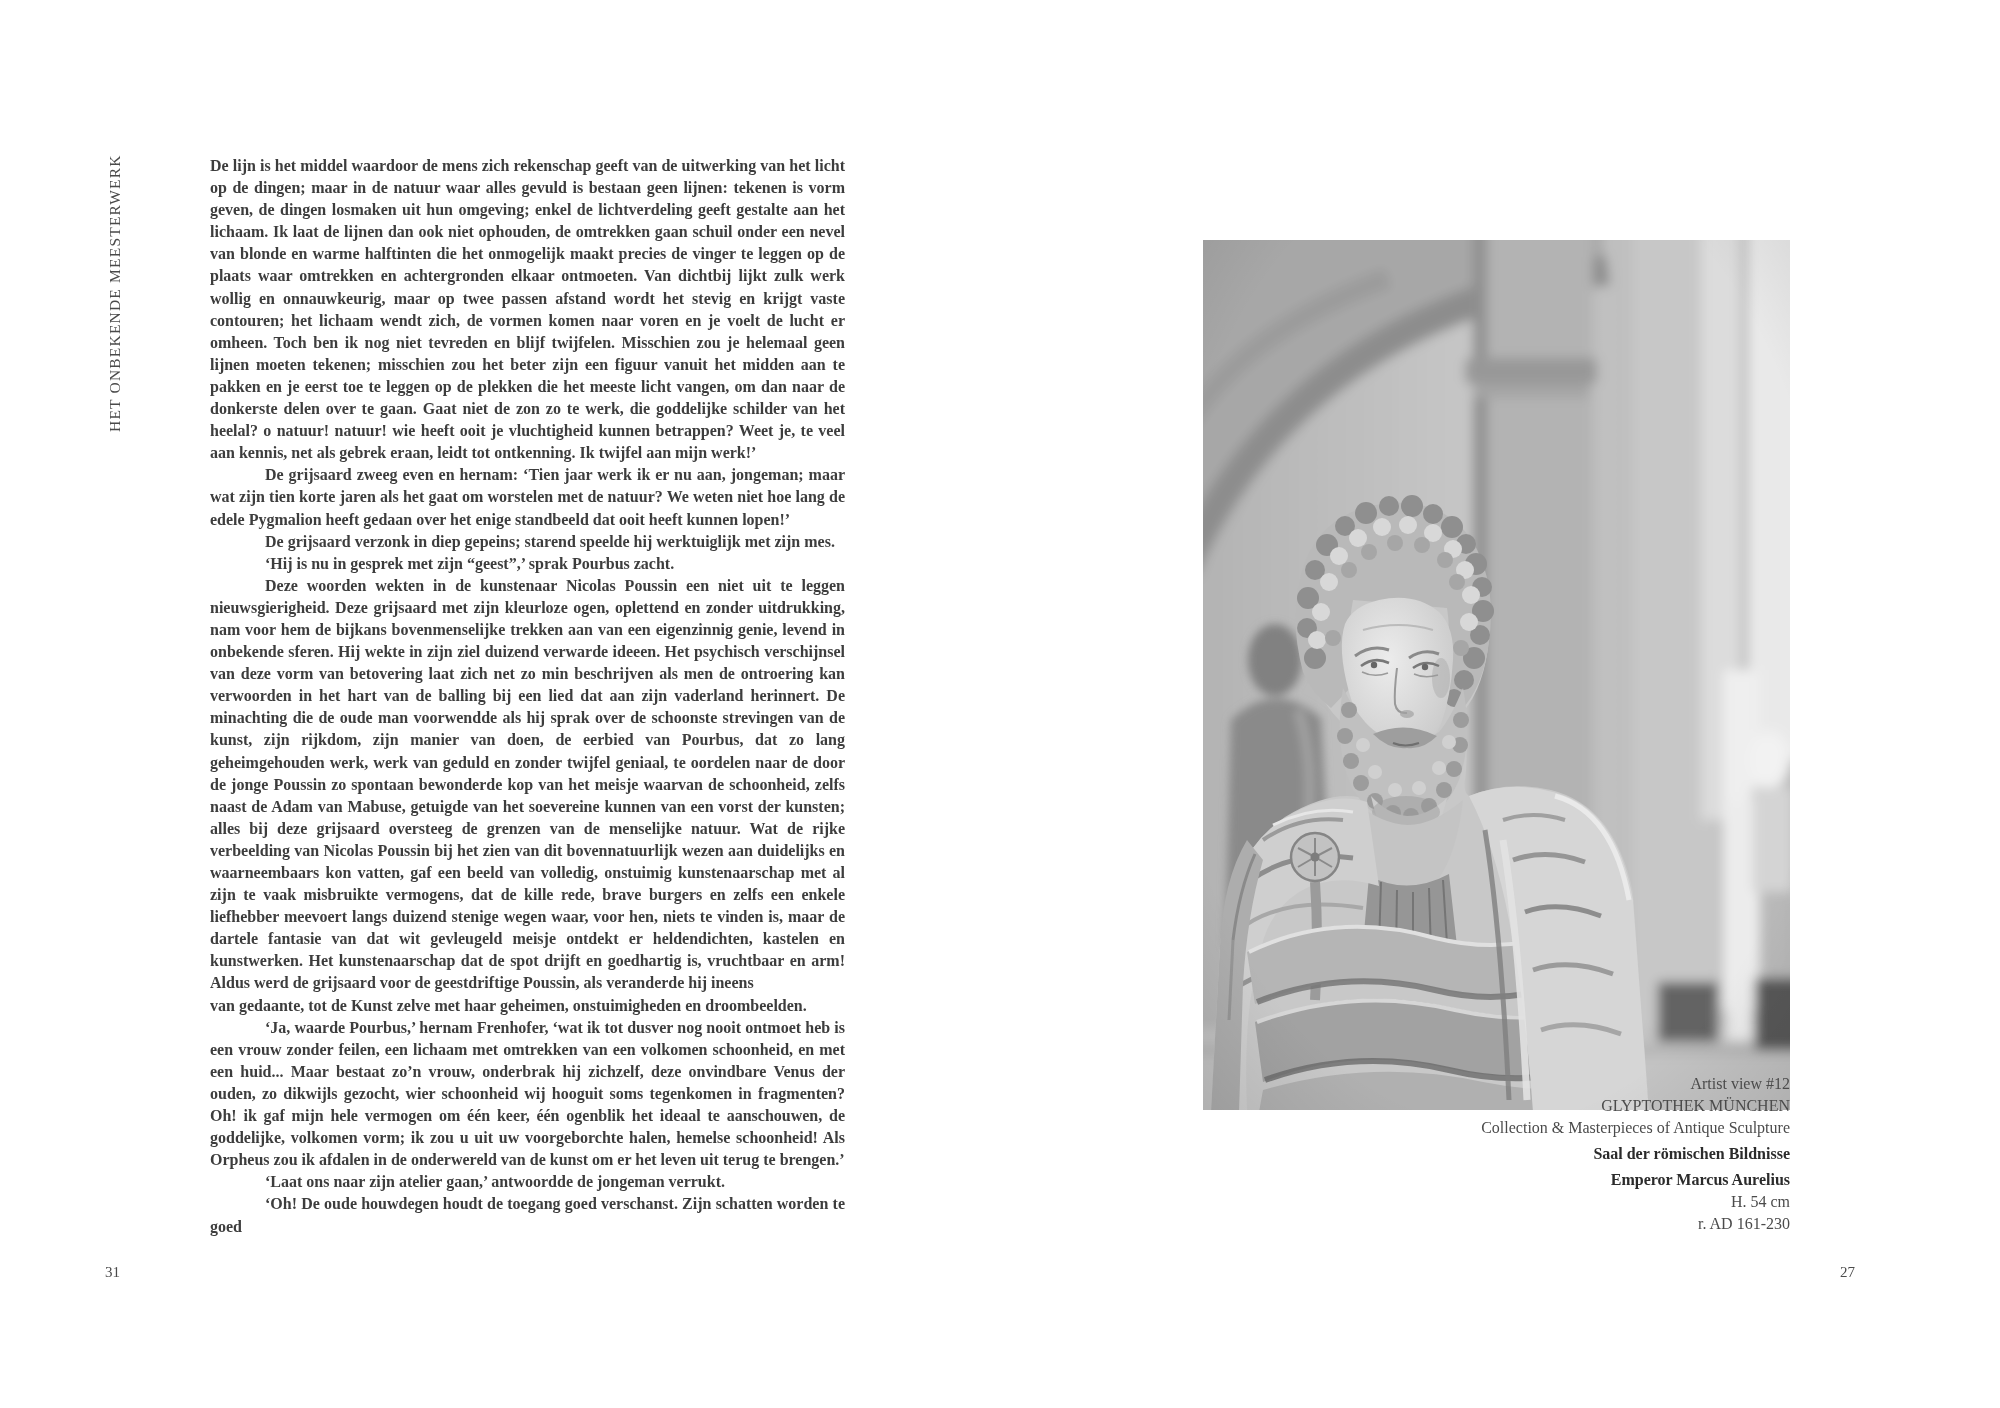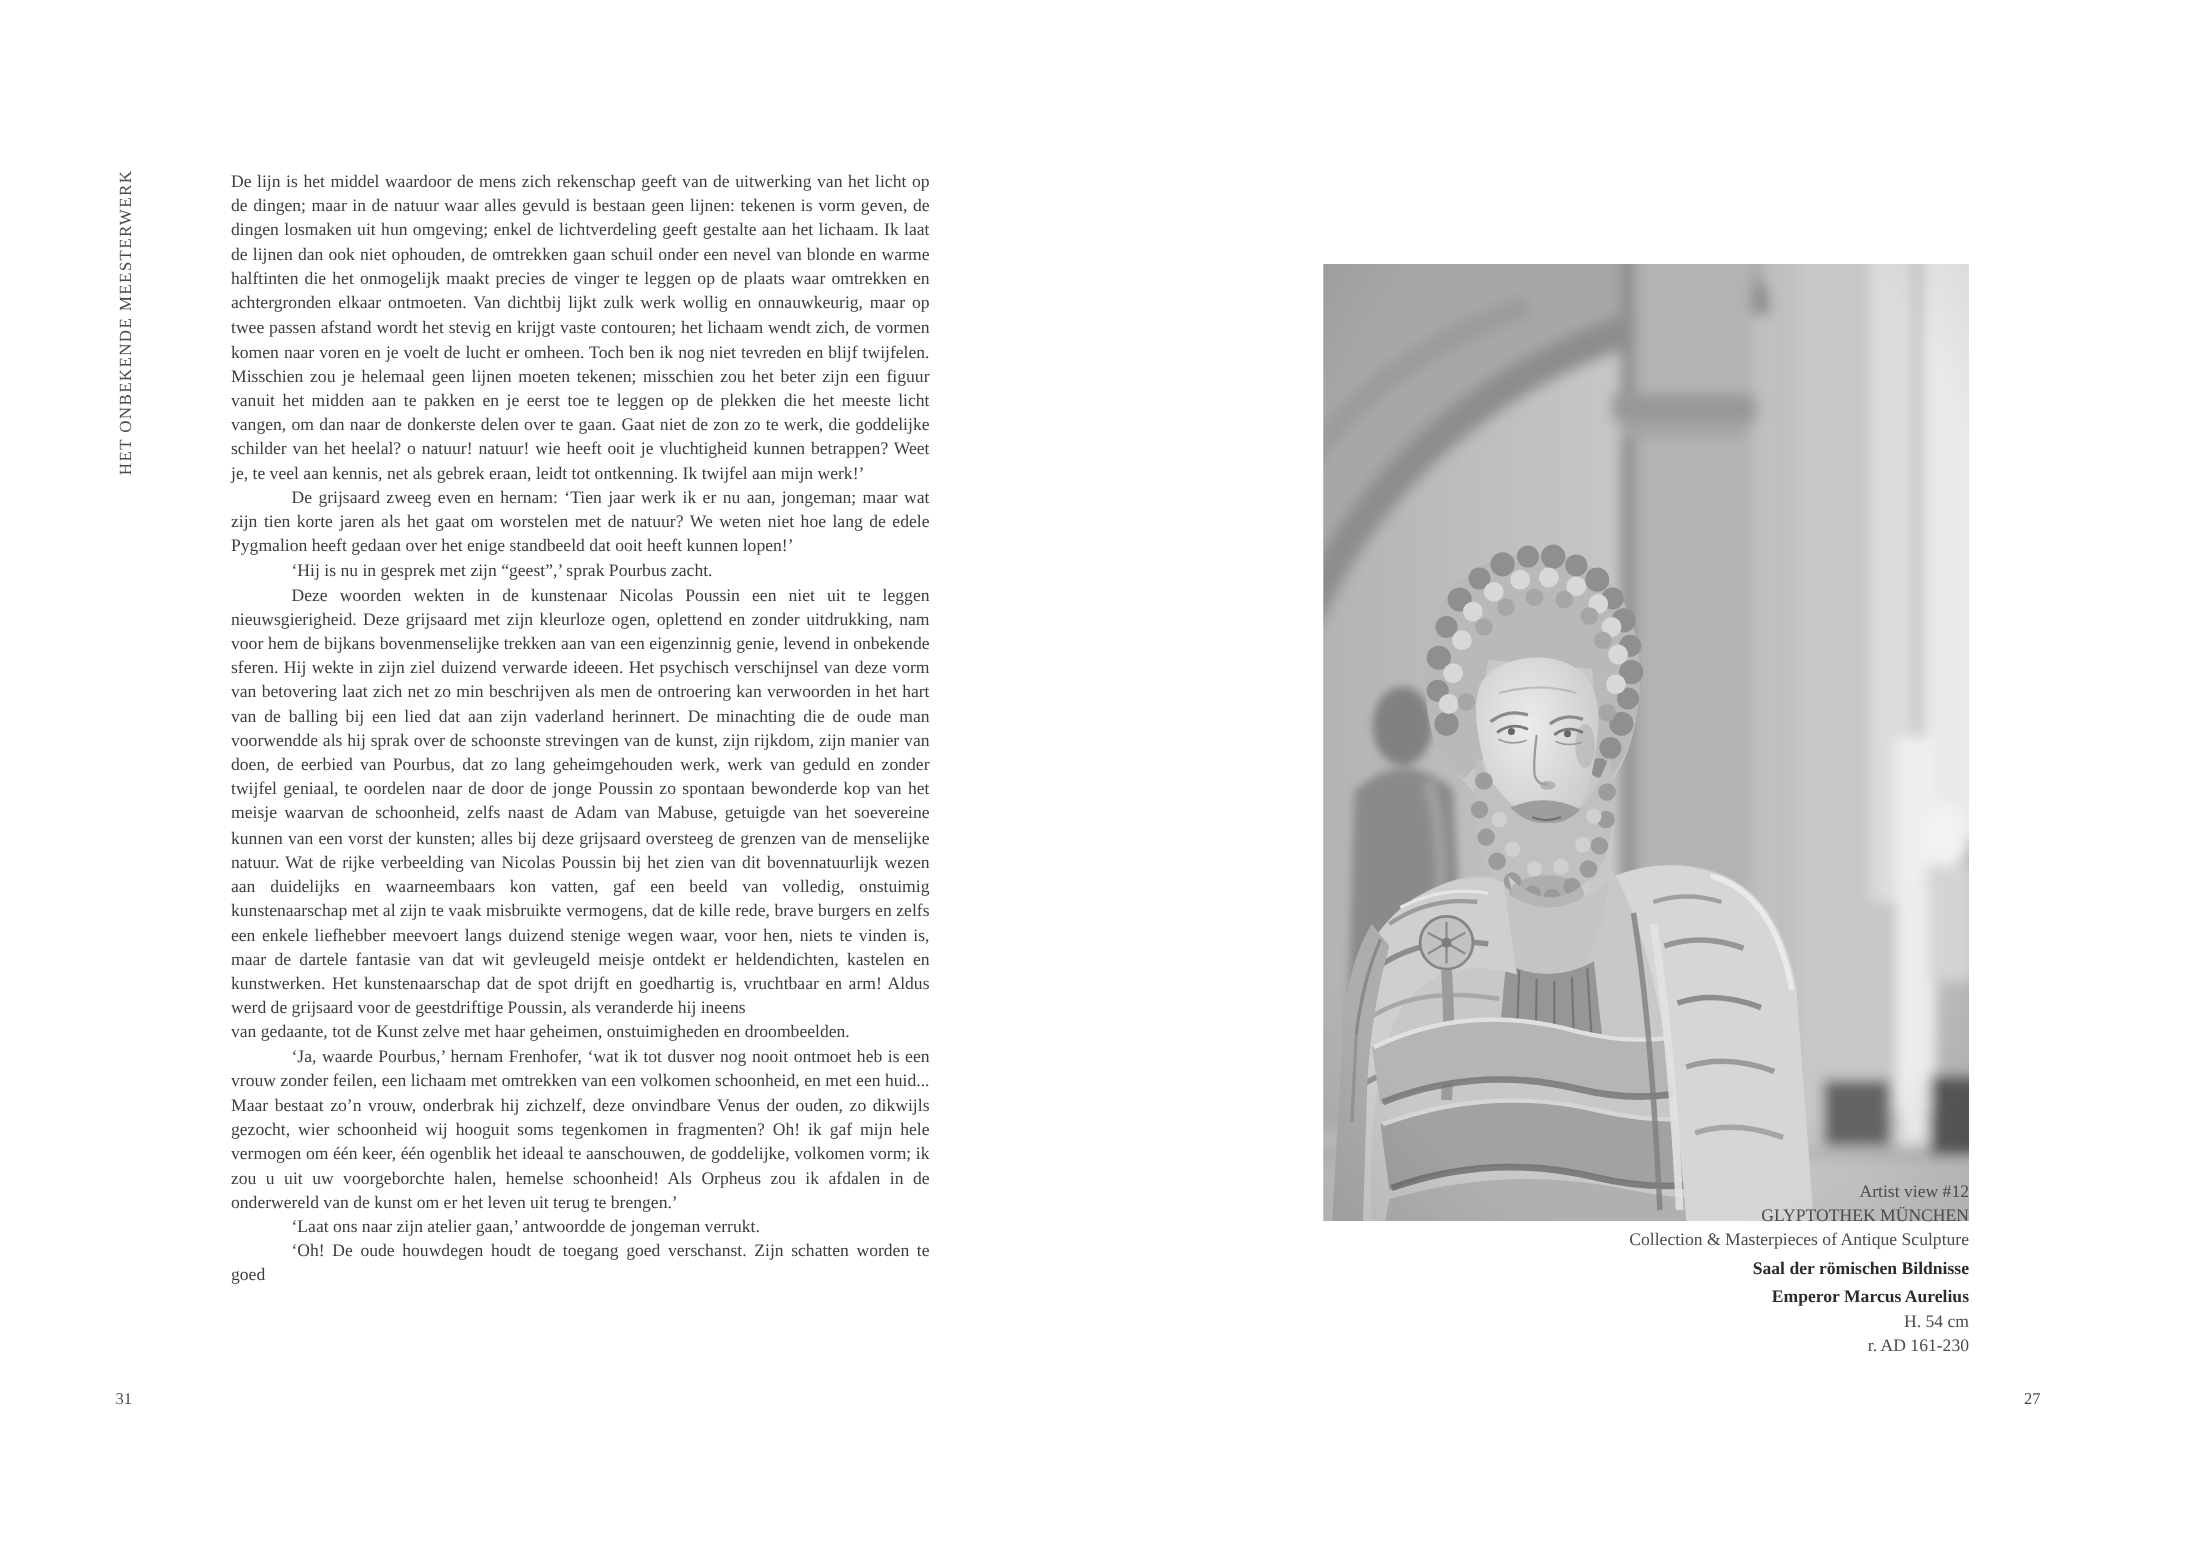--- a/index.html
+++ b/index.html
@@ -6,21 +6,21 @@
   body{width:2000px;height:1408px;background:#ffffff;position:relative;
        font-family:"Liberation Serif", serif;}
   .spread{position:absolute;inset:0;background:#ffffff;overflow:hidden;}
 
   
   .running-title{position:absolute;left:106px;top:432px;width:272px;height:26px;
     transform:rotate(-90deg);transform-origin:0 0;
     font-size:15.5px;letter-spacing:1.2px;color:#4a4a4a;white-space:nowrap;}
   .text-block{position:absolute;left:210px;top:155px;width:635px;
     font-size:16px;line-height:22.1px;color:#3d3d3d;text-align:justify;}
-  .text-block p{margin:0;white-space:pre-line;}
+  .text-block p{margin:0;white-space:pre-line;font-weight:bold;}
   .text-block p.indent{text-indent:55px;}
   .page-num{position:absolute;font-size:15px;color:#4a4a4a;}
   .page-num.left{left:105px;top:1264px;}
   .page-num.right{left:1840px;top:1264px;}
 
   
   .photo{position:absolute;left:1203px;top:240px;width:587px;height:870px;
     overflow:hidden;background:#bdbdbd;}
   .photo svg{display:block;}
   .caption{position:absolute;right:210px;top:1073px;width:420px;text-align:right;
@@ -31,20 +31,21 @@
 </head>
 <body>
 
 <div class="spread">
 
   <div class="running-title">HET ONBEKENDE MEESTERWERK</div>
 
   <div class="text-block">
     <p class="para">De lijn is het middel waardoor de mens zich rekenschap geeft van de uitwerking van het licht op de dingen; maar in de natuur waar alles gevuld is bestaan geen lijnen: tekenen is vorm geven, de dingen losmaken uit hun omgeving; enkel de lichtverdeling geeft gestalte aan het lichaam. Ik laat de lijnen dan ook niet ophouden, de omtrekken gaan schuil onder een nevel van blonde en warme halftinten die het onmogelijk maakt precies de vinger te leggen op de plaats waar omtrekken en achtergronden elkaar ontmoeten. Van dichtbij lijkt zulk werk wollig en onnauwkeurig, maar op twee passen afstand wordt het stevig en krijgt vaste contouren; het lichaam wendt zich, de vormen komen naar voren en je voelt de lucht er omheen. Toch ben ik nog niet tevreden en blijf twijfelen. Misschien zou je helemaal geen lijnen moeten tekenen; misschien zou het beter zijn een figuur vanuit het midden aan te pakken en je eerst toe te leggen op de plekken die het meeste licht vangen, om dan naar de donkerste delen over te gaan. Gaat niet de zon zo te werk, die goddelijke schilder van het heelal? o natuur! natuur! wie heeft ooit je vluchtigheid kunnen betrappen? Weet je, te veel aan kennis, net als gebrek eraan, leidt tot ontkenning. Ik twijfel aan mijn werk!’</p>
     <p class="para indent">De grijsaard zweeg even en hernam: ‘Tien jaar werk ik er nu aan, jongeman; maar wat zijn tien korte jaren als het gaat om worstelen met de natuur? We weten niet hoe lang de edele Pygmalion heeft gedaan over het enige standbeeld dat ooit heeft kunnen lopen!’</p>
+    <p class="para indent">De grijsaard verzonk in diep gepeins; starend speelde hij werktuiglijk met zijn mes.</p>
     <p class="para indent">‘Hij is nu in gesprek met zijn “geest”,’ sprak Pourbus zacht.</p>
     <p class="para indent">Deze woorden wekten in de kunstenaar Nicolas Poussin een niet uit te leggen nieuwsgierigheid. Deze grijsaard met zijn kleurloze ogen, oplettend en zonder uitdrukking, nam voor hem de bijkans bovenmenselijke trekken aan van een eigenzinnig genie, levend in onbekende sferen. Hij wekte in zijn ziel duizend verwarde ideeen. Het psychisch verschijnsel van deze vorm van betovering laat zich net zo min beschrijven als men de ontroering kan verwoorden in het hart van de balling bij een lied dat aan zijn vaderland herinnert. De minachting die de oude man voorwendde als hij sprak over de schoonste strevingen van de kunst, zijn rijkdom, zijn manier van doen, de eerbied van Pourbus, dat zo lang geheimgehouden werk, werk van geduld en zonder twijfel geniaal, te oordelen naar de door de jonge Poussin zo spontaan bewonderde kop van het meisje waarvan de schoonheid, zelfs naast de Adam van Mabuse, getuigde van het soevereine kunnen van een vorst der kunsten; alles bij deze grijsaard oversteeg de grenzen van de menselijke natuur. Wat de rijke verbeelding van Nicolas Poussin bij het zien van dit bovennatuurlijk wezen aan duidelijks en waarneembaars kon vatten, gaf een beeld van volledig, onstuimig kunstenaarschap met al zijn te vaak misbruikte vermogens, dat de kille rede, brave burgers en zelfs een enkele liefhebber meevoert langs duizend stenige wegen waar, voor hen, niets te vinden is, maar de dartele fantasie van dat wit gevleugeld meisje ontdekt er heldendichten, kastelen en kunstwerken. Het kunstenaarschap dat de spot drijft en goedhartig is, vruchtbaar en arm! Aldus werd de grijsaard voor de geestdriftige Poussin, als veranderde hij ineens
 van gedaante, tot de Kunst zelve met haar geheimen, onstuimigheden en droombeelden.</p>
     <p class="para indent">‘Ja, waarde Pourbus,’ hernam Frenhofer, ‘wat ik tot dusver nog nooit ontmoet heb is een vrouw zonder feilen, een lichaam met omtrekken van een volkomen schoonheid, en met een huid... Maar bestaat zo’n vrouw, onderbrak hij zichzelf, deze onvindbare Venus der ouden, zo dikwijls gezocht, wier schoonheid wij hooguit soms tegenkomen in fragmenten? Oh! ik gaf mijn hele vermogen om één keer, één ogenblik het ideaal te aanschouwen, de goddelijke, volkomen vorm; ik zou u uit uw voorgeborchte halen, hemelse schoonheid! Als Orpheus zou ik afdalen in de onderwereld van de kunst om er het leven uit terug te brengen.’</p>
     <p class="para indent">‘Laat ons naar zijn atelier gaan,’ antwoordde de jongeman verrukt.</p>
     <p class="para indent">‘Oh! De oude houwdegen houdt de toegang goed verschanst. Zijn schatten worden te goed</p>
   </div>
 
   <div class="page-num left">31</div>
 

